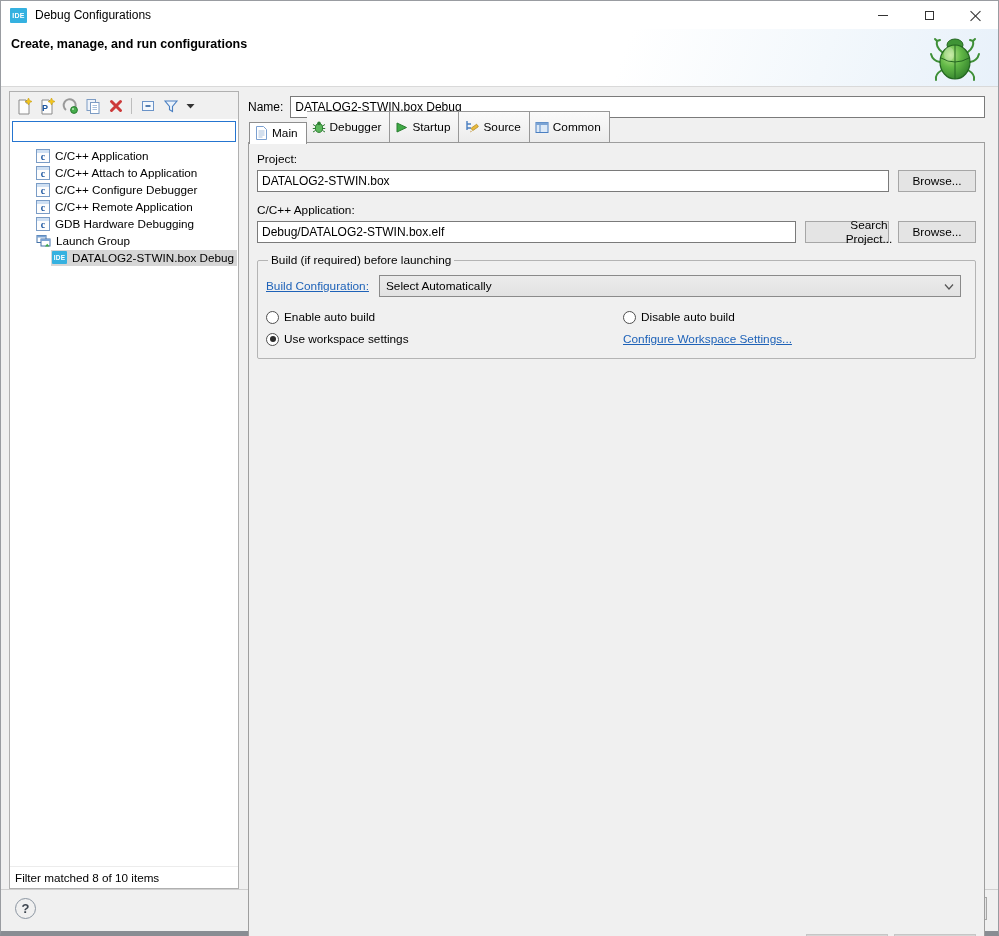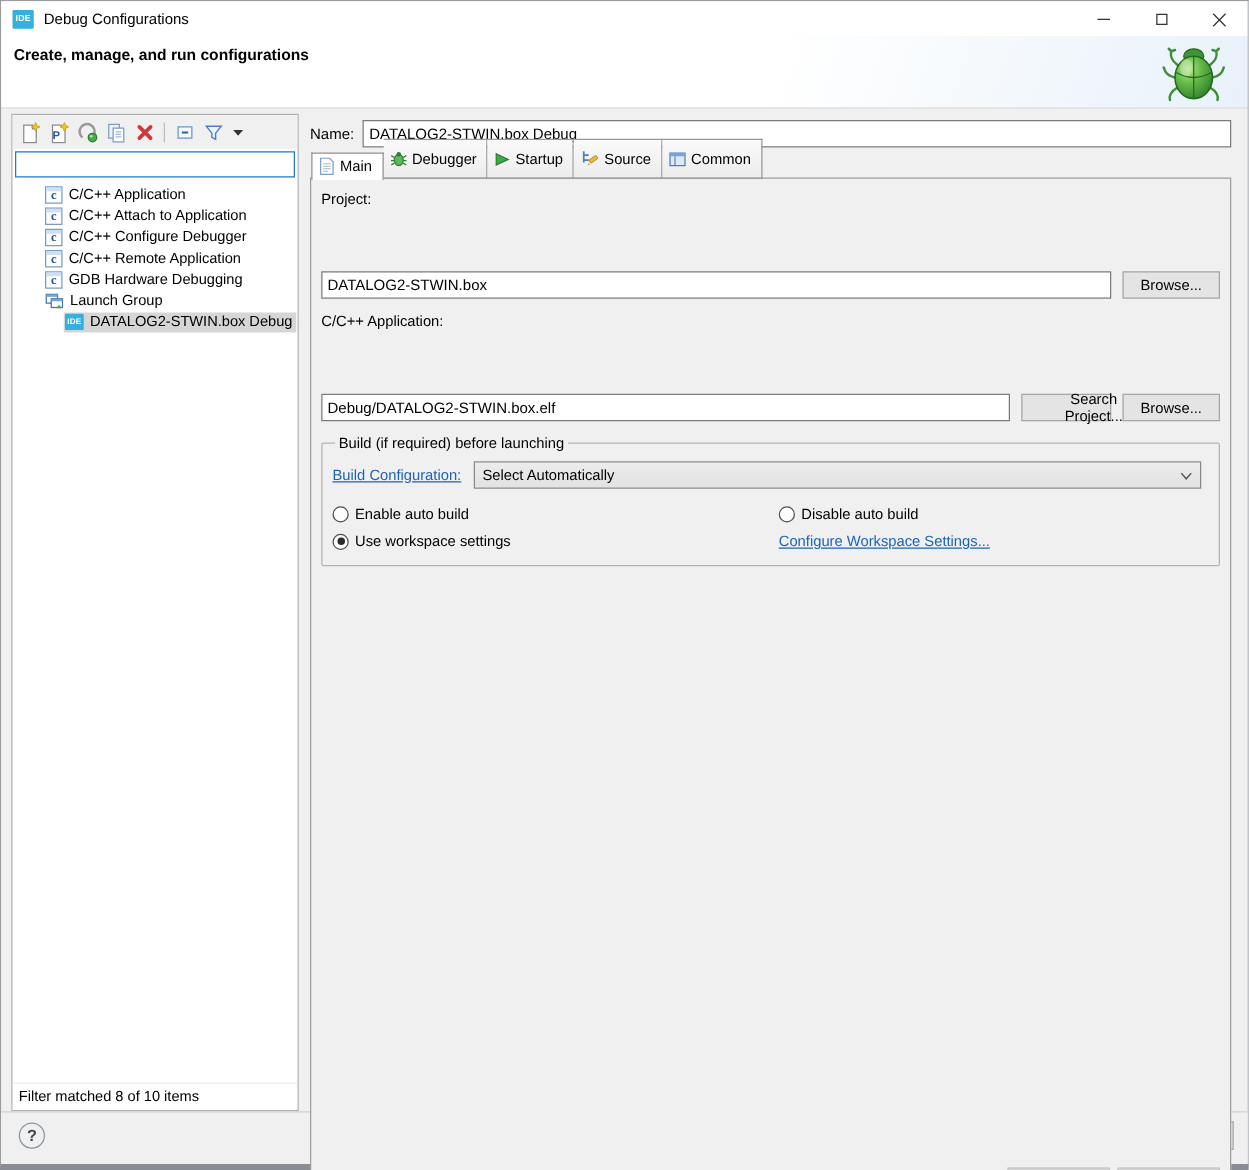--- a/index.html
+++ b/index.html
@@ -117,32 +117,32 @@
   .tab:first-child { border-left: 1px solid #989898; }
   .tab.active {
     height: 22px; background: #fff; border: 1px solid #8e8e8e; border-bottom: none;
     margin-bottom: -1px; padding-bottom: 1px; z-index: 3; margin-top: 16px;
   }
   .tab-content {
     flex: 1; margin-top: -1px; border: 1px solid #9e9e9e; background: #f0f0f0;
     display: flex; flex-direction: column; padding: 6px 8px 3px 8px; position: relative; z-index: 1;
   }
   .field-label { margin: 3px 0 4px 0; font-size: 11.8px; }
-  .field-row { display: flex; align-items: center; margin-top: 47px; }
+  .field-row { display: flex; align-items: center; }
   .text-input {
     flex: 1; height: 22px; border: 1px solid #7a7a7a; padding: 0 4px;
     font-family: "Liberation Sans", sans-serif; font-size: 12px; background: #fff;
   }
   .btn {
     height: 22px; background: #e4e4e4; border: 1px solid #a6a6a6;
     font-family: "Liberation Sans", sans-serif; font-size: 11.8px;
     display: flex; align-items: center; justify-content: center; flex: 0 0 auto;
   }
   .btn.w78 { width: 78px; margin-left: 9px; }
-  .btn.w84 { width: 72px; margin-left: 9px; padding-left: 44px; }
+  .btn.w84 { width: 84px; margin-left: 9px; padding-left: 44px; }
   .gap8 { height: 8px; flex: 0 0 auto; }
 
   fieldset.build-group {
     margin-top: 10px; border: 1px solid #b4b4b4; border-radius: 2px;
     padding: 6px 14px 12px 8px;
   }
   fieldset.build-group legend { font-size: 11.8px; padding: 0 3px; margin-left: 2px; }
   .link { color: #1e62b8; text-decoration: underline; font-size: 11.8px; cursor: pointer; }
   .build-config-row { display: flex; align-items: center; margin-top: 2px; }
   .combo {

